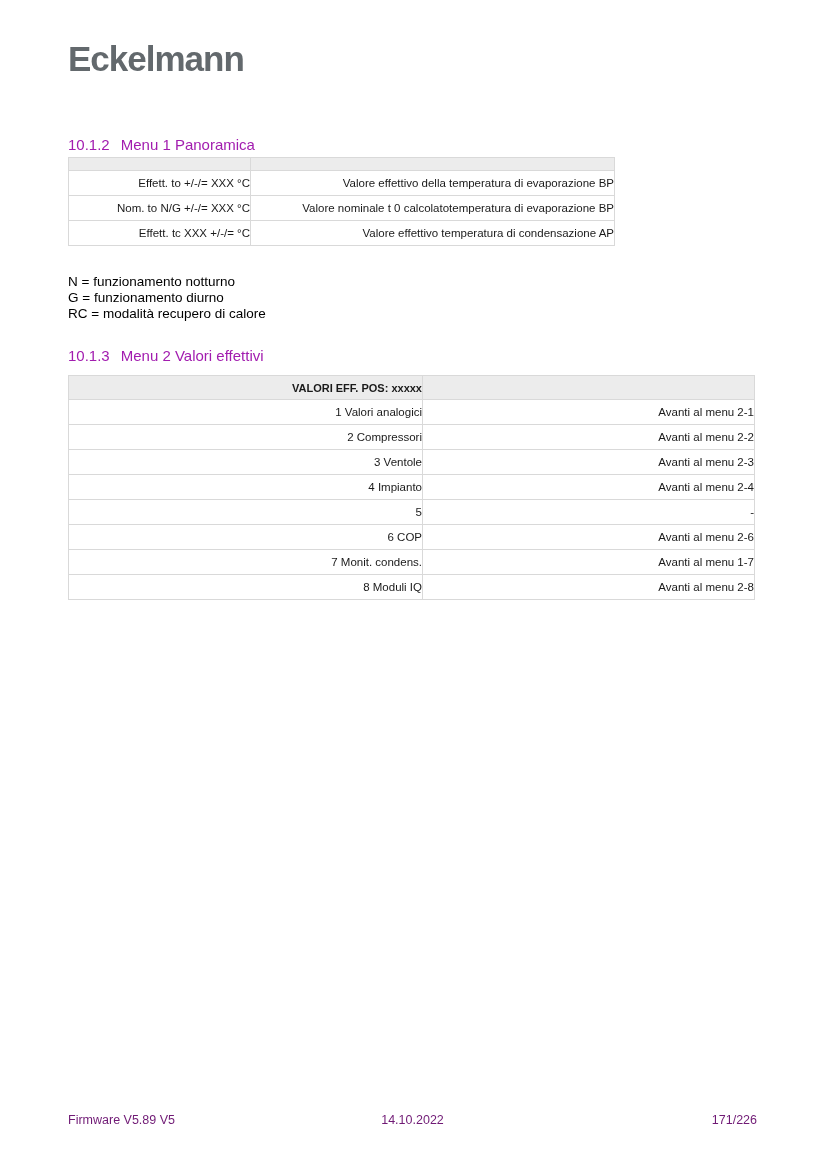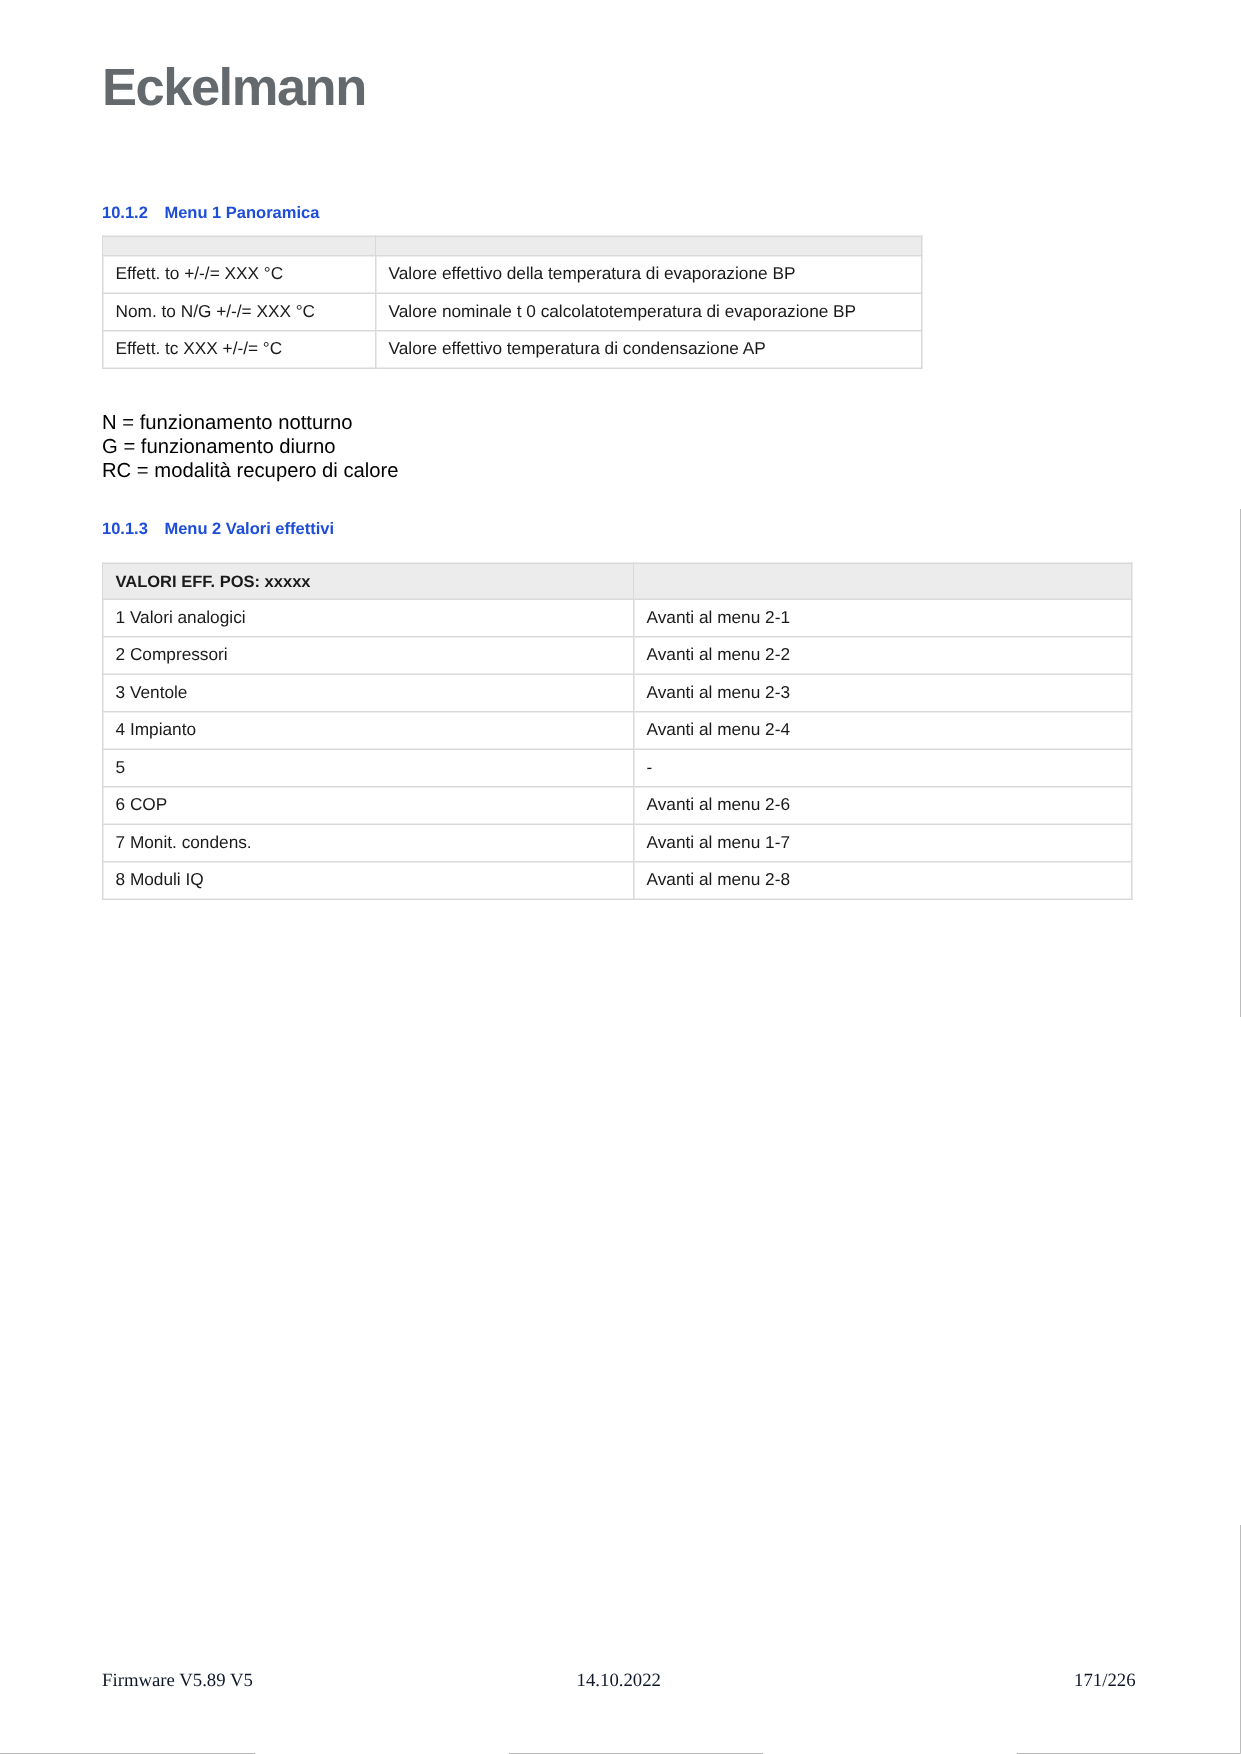--- a/index.html
+++ b/index.html
@@ -21,39 +21,39 @@
     font-weight: bold;
     color: #63696d;
     letter-spacing: -1px;
     line-height: 1;
   }
   .section-heading {
     position: absolute;
     left: 68px;
     display: flex;
     gap: 11px;
-    font-size: 11px;
-    font-weight: bold;
-    color: #1d4ed8;
+    font-size: 15px;
+    font-weight: normal;
+    color: #a21caf;
   }
   .heading-1 { top: 136px; }
   .heading-2 { top: 347px; }
 
   table.doc-table {
     position: absolute;
     left: 68px;
     border-collapse: collapse;
     table-layout: fixed;
     font-size: 11.5px;
     color: #1a1a1a;
   }
   table.doc-table td, table.doc-table th {
     border: 1px solid #d9d9d9;
     padding: 0 0 0 8px;
-    text-align: left;
+    text-align: right;
     vertical-align: middle;
     font-weight: normal;
     overflow: hidden;
     white-space: nowrap;
   }
   table.doc-table tr.head td { background: #ececec; }
 
   #table-1 { top: 157px; width: 547px; }
   #table-1 tr.head td { height: 12px; }
   #table-1 tr.data td { height: 24px; background: #fff; }
@@ -71,23 +71,22 @@
     font-size: 13.5px;
     line-height: 16px;
     color: #000;
   }
   .footer {
     position: absolute;
     left: 68px;
     right: 70px;
     top: 1113px;
     font-size: 12.5px;
-    color: #0f172a;
+    color: #701a75;
     display: flex;
-    font-family: Liberation Serif, serif;
   }
   .footer .f-left  { flex: 1; text-align: left; }
   .footer .f-center{ flex: 1; text-align: center; }
   .footer .f-right { flex: 1; text-align: right; }
 </style>
 </head>
 <body>
 
 <div class="page">
 

